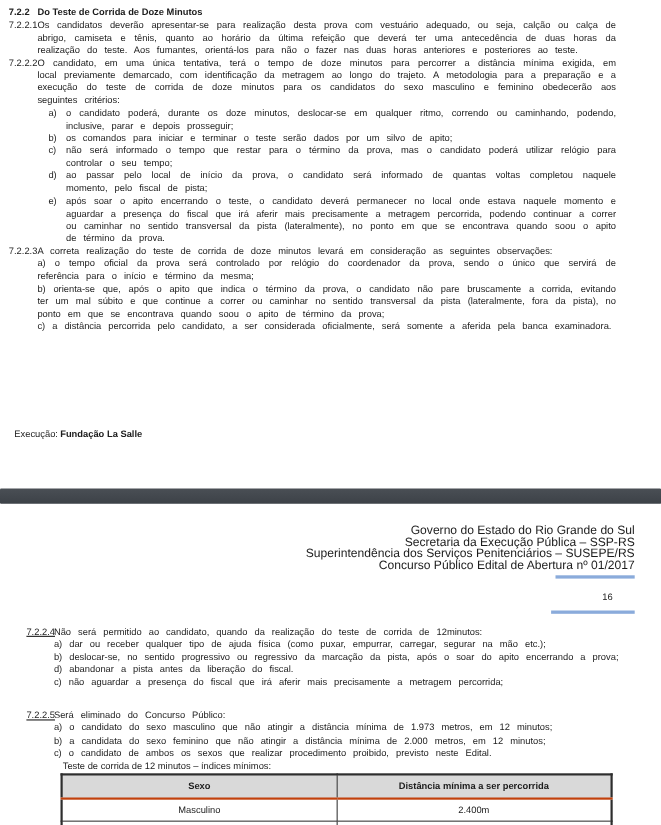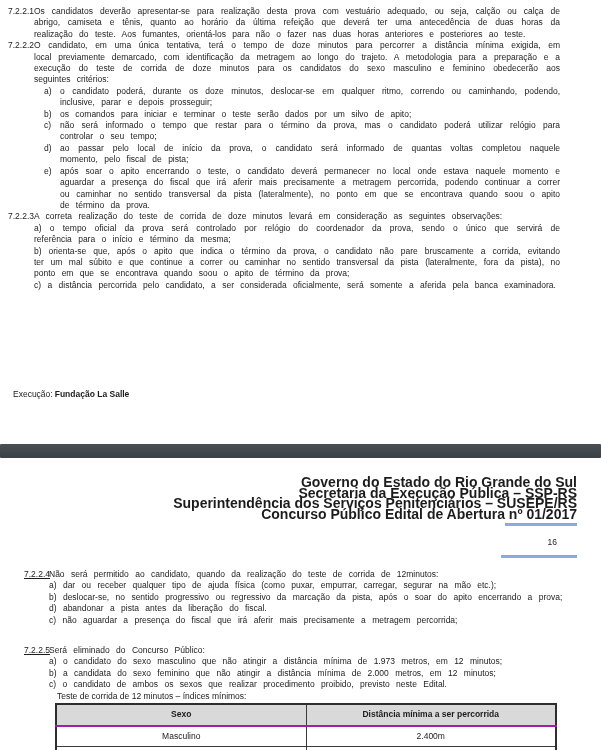--- a/index.html
+++ b/index.html
@@ -37,22 +37,22 @@
     width: 601px; height: 14px;
     background: linear-gradient(#4a4f55, #3c4147);
     border-radius: 1px;
   }
 
   
   #p2-header {
     position: absolute;
     top: 477px; right: 24px;
     text-align: right;
-    font-weight: bold;
-    font-size: 14px;
+    font-weight: normal;
+    font-size: 11px;
     line-height: 10.6px;
   }
   .bluebar {
     position: absolute;
     height: 3px;
     background: #8aabdb;
   }
   #bluebar-edital { top: 523px; right: 24px; width: 72px; }
   #bluebar-footer { top: 555px; right: 24px; width: 76px; }
   #page-number { position: absolute; top: 537px; right: 44px; text-align: center; }
@@ -73,32 +73,36 @@
   }
   #minima-table th, #minima-table td {
     border: 1px solid #3a3a3a;
     text-align: center;
     vertical-align: middle;
   }
   #minima-table th {
     background: #d9d9d9;
     font-weight: bold;
     height: 22px;
-    border-bottom: 2px solid #a21caf;
+    border-bottom: 2px solid #c2410c;
   }
   #minima-table td { height: 20px; background: #ffffff; text-align: center; }
   #minima-table .partial td { height: 10px; }
   #minima-table { border: 2px solid #2e2e2e; }
   #minima-table th:first-child, #minima-table td:first-child { width: 50%; }
 </style>
 </head>
 <body>
 
 <div id="page1">
 
+  <div class="item heading">
+    <span class="num">7.2.2</span>
+    <div class="txt">Do Teste de Corrida de Doze Minutos</div>
+  </div>
 
   <div class="item">
     <span class="num">7.2.2.1</span>
     <div class="txt just">Os candidatos deverão apresentar-se para realização desta prova com vestuário adequado, ou seja, calção ou calça de abrigo, camiseta e tênis, quanto ao horário da última refeição que deverá ter uma antecedência de duas horas da realização do teste. Aos fumantes, orientá-los para não o fazer nas duas horas anteriores e posteriores ao teste.</div>
   </div>
 
   <div class="item">
     <span class="num">7.2.2.2</span>
     <div class="txt">
       <div class="just">O candidato, em uma única tentativa, terá o tempo de doze minutos para percorrer a distância mínima exigida, em local previamente demarcado, com identificação da metragem ao longo do trajeto. A metodologia para a preparação e a execução do teste de corrida de doze minutos para os candidatos do sexo masculino e feminino obedecerão aos seguintes critérios:</div>

